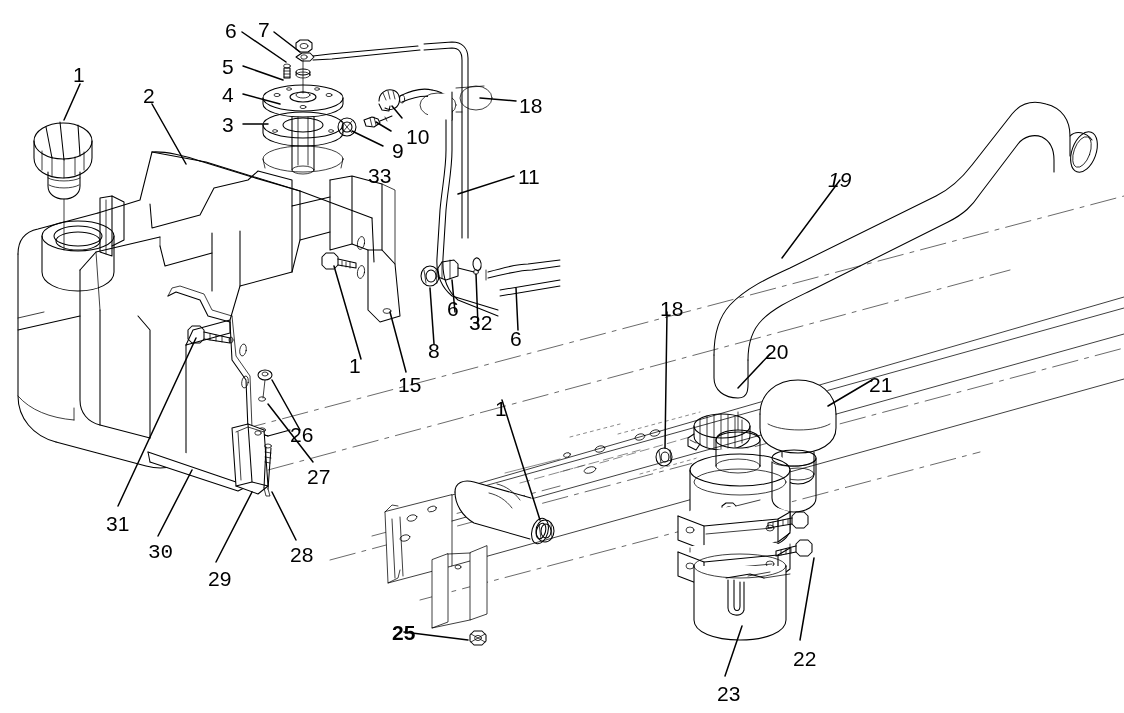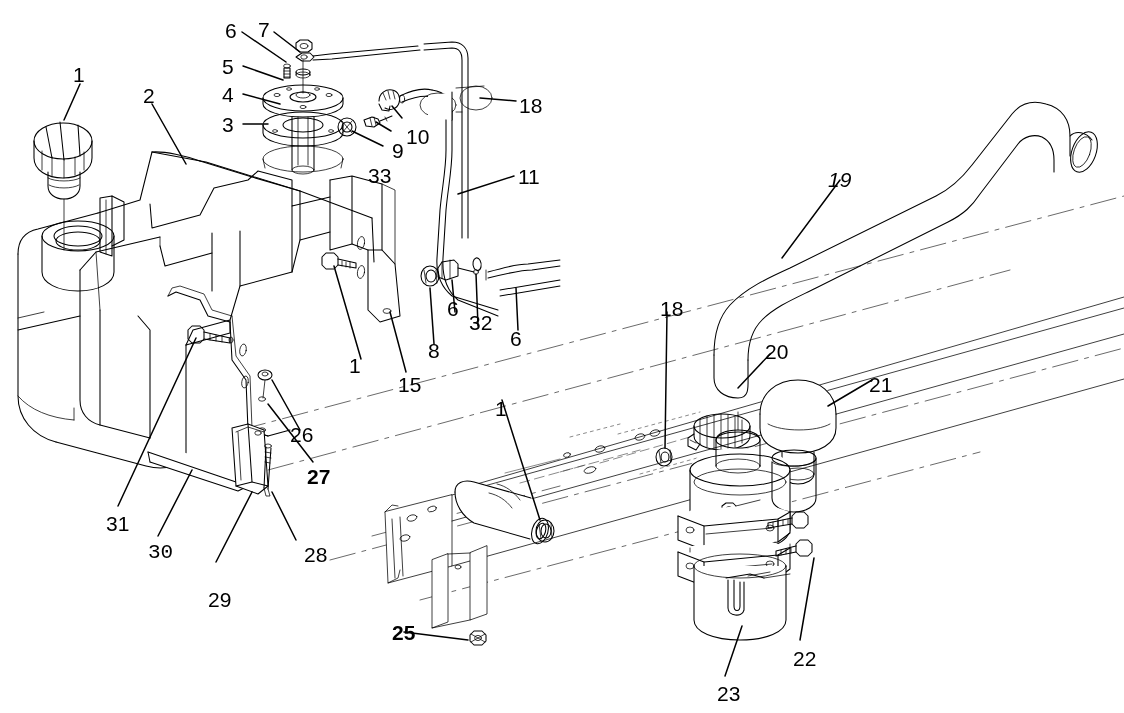--- a/index.html
+++ b/index.html
@@ -500,22 +500,22 @@
   <div class="callout" style="left:349px; top:355px;">1</div>
   <div class="callout" style="left:495px; top:398px;">1</div>
   <div class="callout" style="left:660px; top:298px;">18</div>
   <div class="callout" style="left:828px; top:169px;font-style:italic;">19</div>
   <div class="callout" style="left:765px; top:341px;">20</div>
   <div class="callout" style="left:869px; top:374px;">21</div>
   <div class="callout" style="left:793px; top:648px;">22</div>
   <div class="callout" style="left:717px; top:683px;">23</div>
   <div class="callout" style="left:392px; top:622px;font-weight:bold;">25</div>
   <div class="callout" style="left:290px; top:424px;">26</div>
-  <div class="callout" style="left:307px; top:466px;font-weight:bold;">27</div>
-  <div class="callout" style="left:304px; top:544px;">28</div>
-  <div class="callout" style="left:208px; top:568px;margin-top:21px;">29</div>
+  <div class="callout" style="left:307px; top:466px;">27</div>
+  <div class="callout" style="left:290px; top:544px;">28</div>
+  <div class="callout" style="left:208px; top:568px;">29</div>
   <div class="callout" style="left:148px; top:542px;font-family:Liberation Mono, monospace;">30</div>
   <div class="callout" style="left:106px; top:513px;">31</div>
   <div class="callout" style="left:469px; top:312px;">32</div>
   <div class="callout" style="left:368px; top:165px;">33</div>
   <div class="callout" style="left:519px; top:95px;">18</div>
 
 </div>
 
 </body></html>

